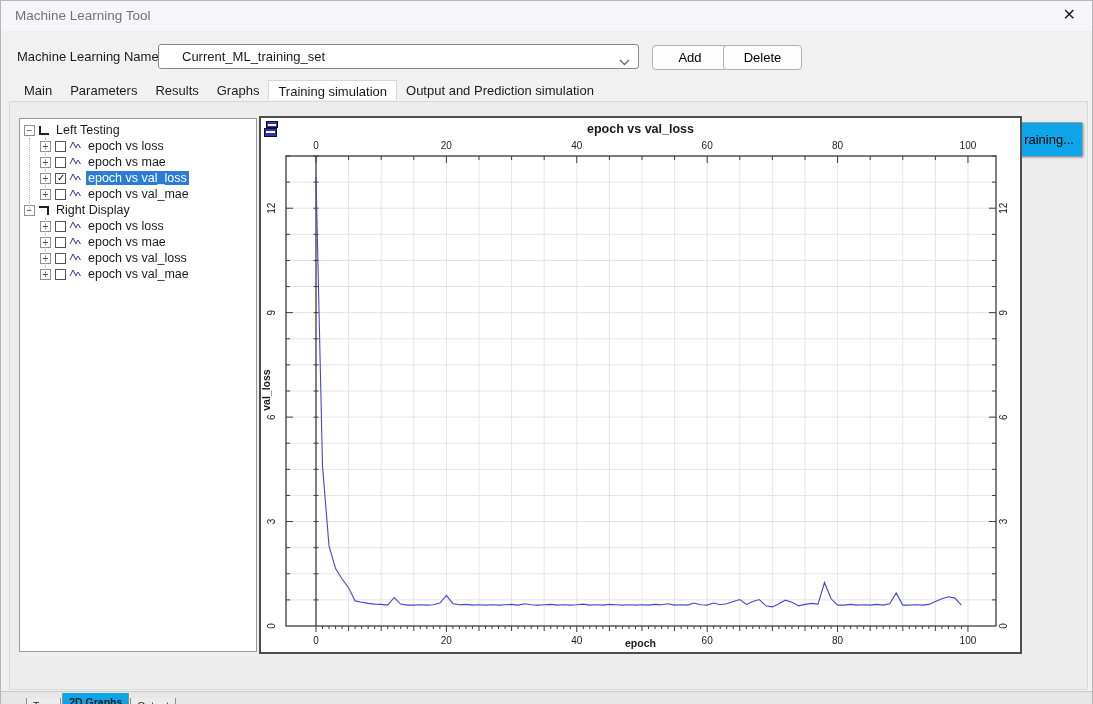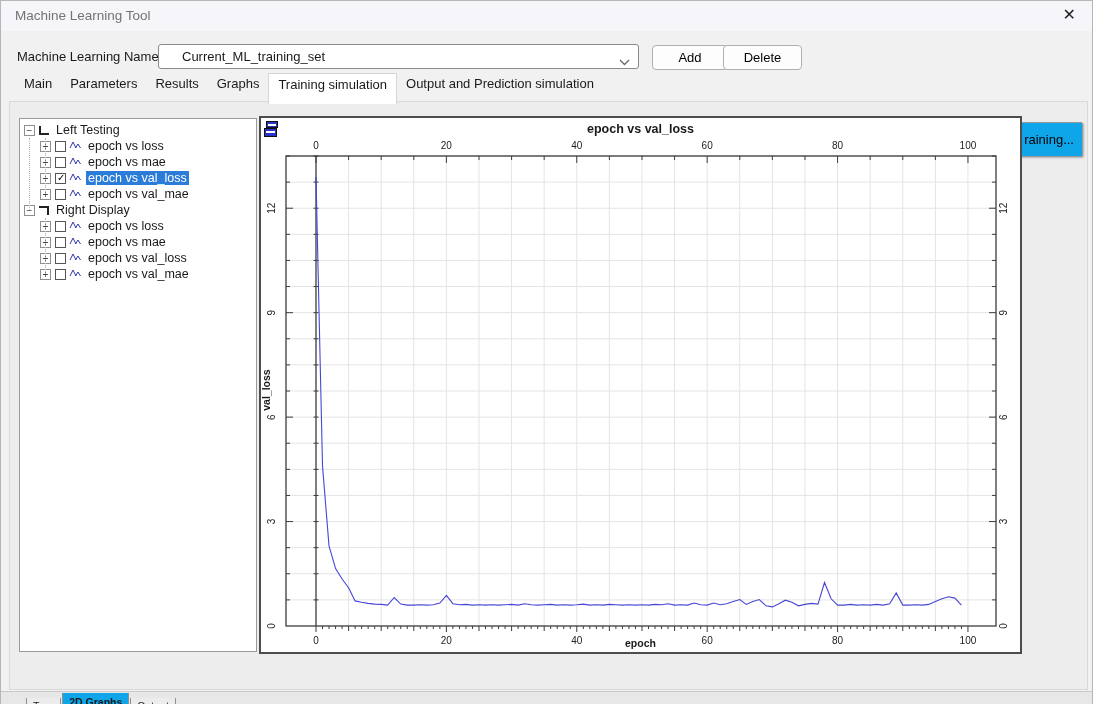--- a/index.html
+++ b/index.html
@@ -20,23 +20,23 @@
   .combo .combo-text { position:absolute; left:7px; top:4px; font-size:13px;margin-left:16px; }
   .combo .chev { position:absolute; right:8px; top:7px; }
   .btn { position:absolute; top:4px; height:25px; background:#fdfdfd; border:1px solid #b0b0b0;
          border-radius:4px; font-size:13px; font-family:inherit; cursor:pointer; }
   .btn.add { left:651px; width:76px; }
   .btn.del { left:722px; width:79px; }
 
   
   .page { position:absolute; left:8px; top:100px; width:1079px; height:589px; background:#ededed;
           border:1px solid #d9d9d9; }
-  .tabs { position:absolute; left:14px; top:72px; height:22px; display:flex; z-index:3; }
+  .tabs { position:absolute; left:14px; top:79px; height:22px; display:flex; z-index:3; }
   .tab { padding:3px 9px 0 9px; font-size:13px; height:22px; color:#1a1a1a; cursor:pointer; }
-  .tab.active { background:#ffffff; border:1px solid #d6d6d6; border-bottom:none; height:31px; }
+  .tab.active { background:#ffffff; border:1px solid #d6d6d6; border-bottom:none; height:20px; }
 
   
   .side-btn { position:absolute; left:985px; top:121px; width:97px; height:35px; z-index:1;
               background:#0ea5e9; border:1px solid #9a9a9a; border-radius:2px;
               box-shadow:1px 1px 2px rgba(0,0,0,.25); font-size:13px; text-align:right;
               padding-right:8px; font-family:inherit; cursor:pointer; }
 
   
   .tree-panel { position:absolute; left:18px; top:117px; width:238px; height:534px; background:#fff;
                 border:1px solid #9a9a9a; z-index:2; overflow:hidden; }

